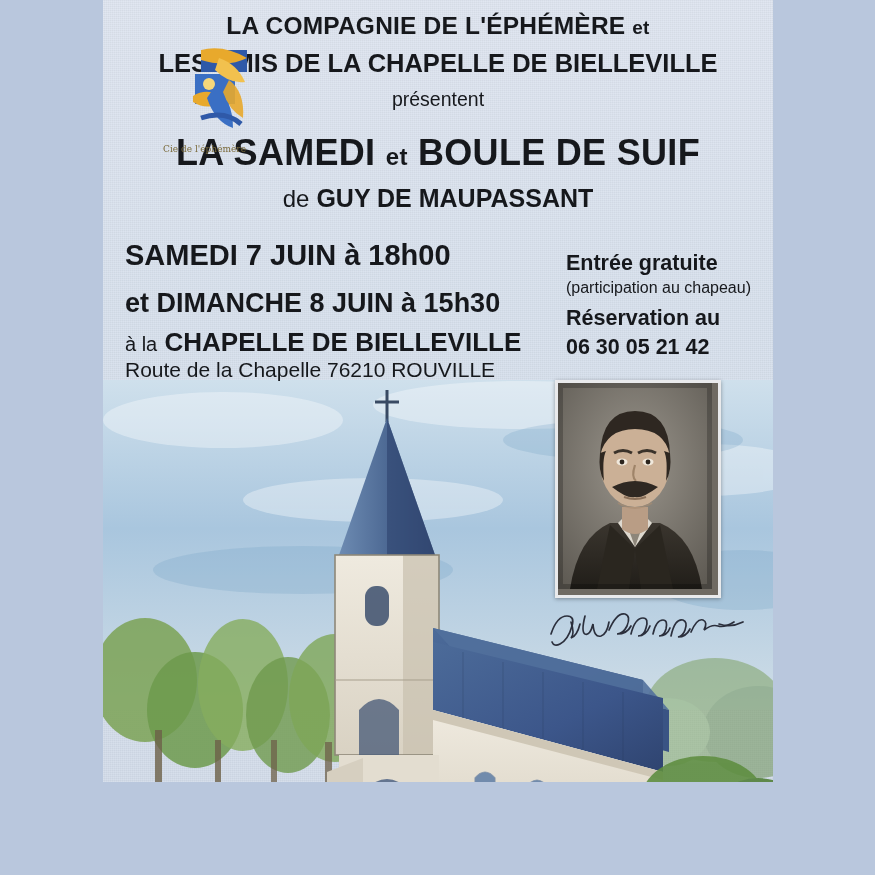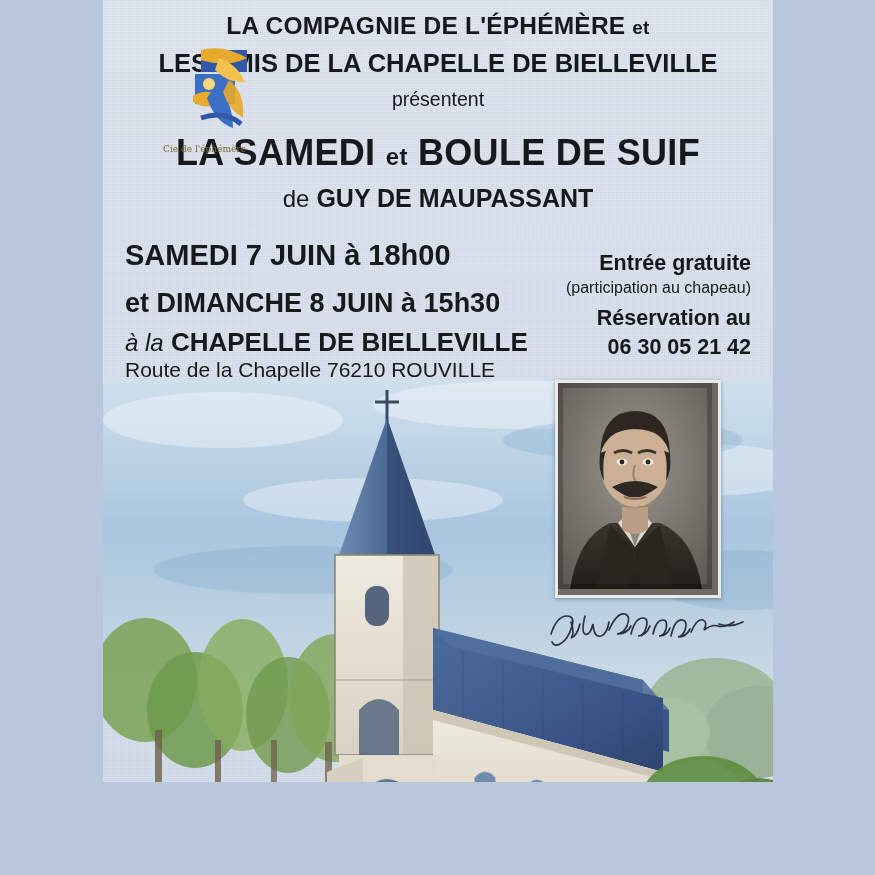--- a/index.html
+++ b/index.html
@@ -98,28 +98,28 @@
     font-weight: bold;
     white-space: nowrap;
   }
   .dates .l2 .lead, .dates .l1 .lead { font-weight: bold; }
   .dates .l3 {
     margin-top: 8px;
     font-size: 26px;
     font-weight: bold;
     white-space: nowrap;
   }
-  .dates .l3 .lead { font-weight: normal; font-size: 24px; font-style: italic; }
+  .dates .l3 .lead { font-weight: normal; font-size: 20px; }
   .dates .l4 {
     font-size: 21px;
     font-weight: normal;
     white-space: nowrap;
   }
   .booking {
-    text-align: right;
+    text-align: left;
     color: #16181c;
     padding-right: 14px;
     padding-top: 12px;
   }
   .booking .free {
     font-size: 21.5px;
     font-weight: bold;
     white-space: nowrap;
   }
   .booking .note {

